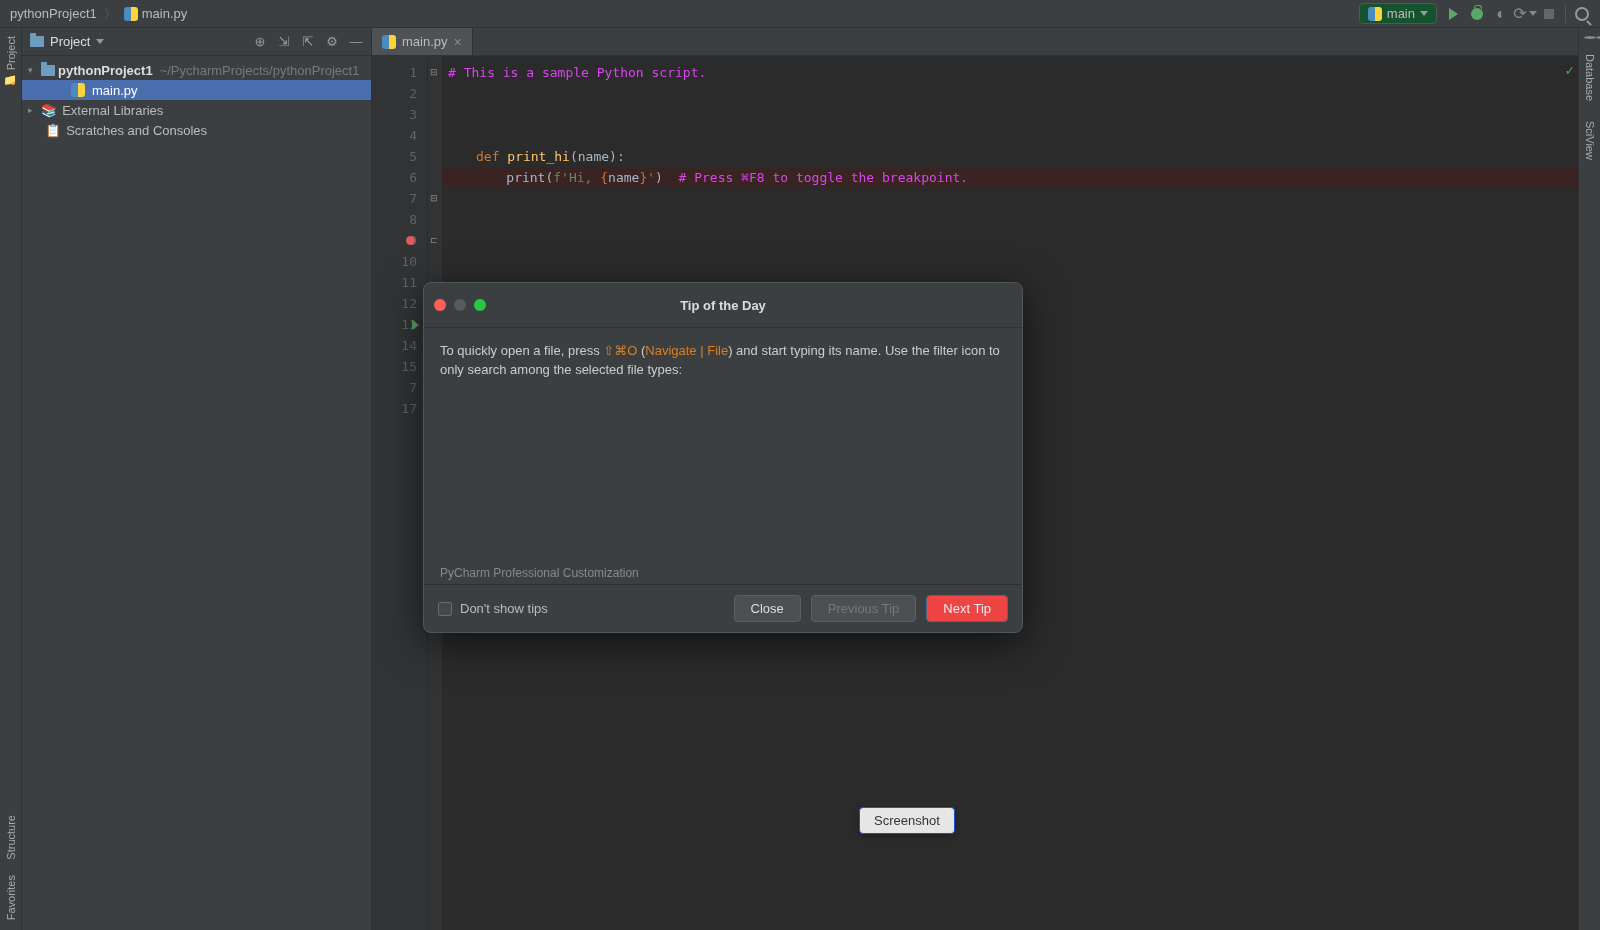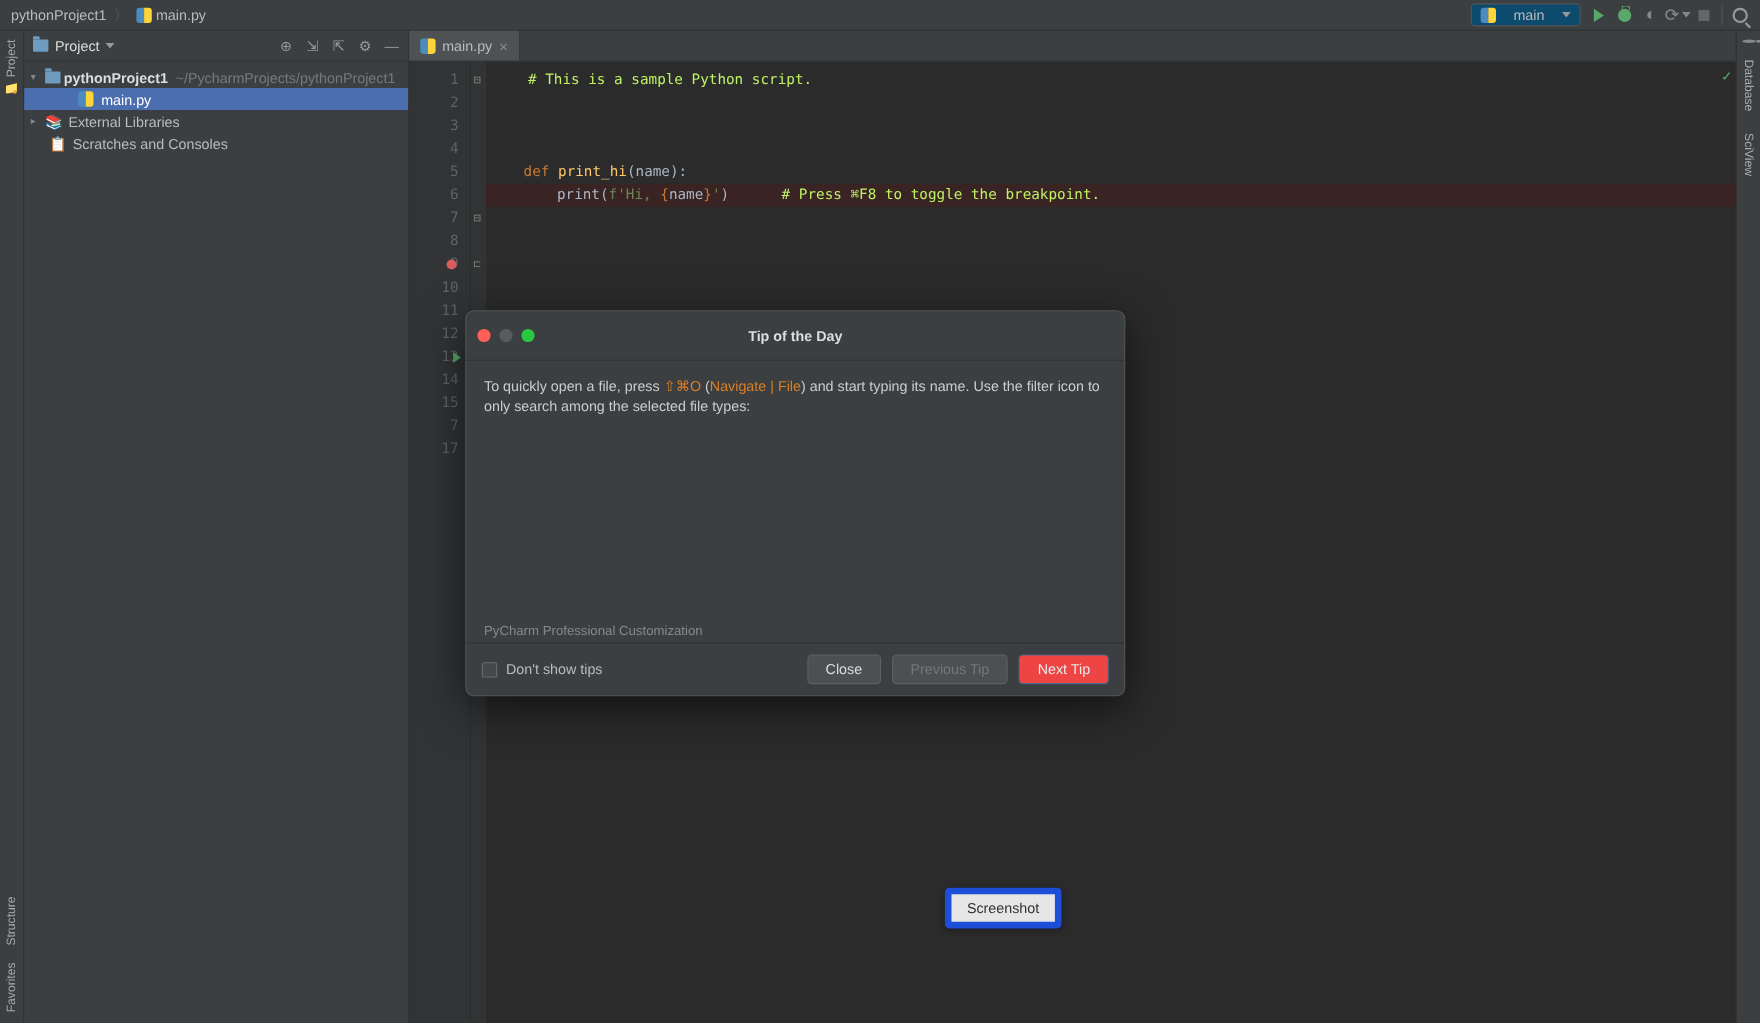--- a/index.html
+++ b/index.html
@@ -24,22 +24,22 @@
     justify-content: space-between;
   }
   .breadcrumbs { display: flex; align-items: center; gap: 4px; }
   .breadcrumbs span { color: #bbb; }
   .breadcrumbs .sep { color: #666; margin: 0 3px; }
   .py-icon { width: 14px; height: 14px; display:inline-block; position:relative; }
   .py-icon::before { content:""; position:absolute; top:0;left:0;width:7px;height:14px;background:#4B8BBE;border-radius:3px 0 0 3px;}
   .py-icon::after { content:""; position:absolute; top:0;right:0;width:7px;height:14px;background:#FFD43B;border-radius:0 3px 3px 0;}
   .top-right { display:flex; align-items:center; gap:8px; }
   .config-select {
-    background:#0c4a6e;border:1px solid #555;border-radius:4px;
-    padding:2px 8px;display:flex;align-items:center;gap:16px;
+    background:#14532d;border:1px solid #555;border-radius:4px;
+    padding:2px 8px;display:flex;align-items:center;gap:5px;
     color:#bbb;cursor:pointer;
   }
   .tri-down {width:0;height:0;border-left:4px solid transparent;border-right:4px solid transparent;border-top:5px solid #999;}
   .tb-icon { width:16px;height:16px;display:flex;align-items:center;justify-content:center;cursor:pointer;}
   .run-icon{width:0;height:0;border-top:6px solid transparent;border-bottom:6px solid transparent;border-left:9px solid #59A869;}
   .bug-icon{width:12px;height:12px;background:#59A869;border-radius:50%;position:relative;}
   .bug-icon::before{content:"";position:absolute;top:-3px;left:3px;width:6px;height:3px;border:1px solid #59A869;border-bottom:none;border-radius:3px 3px 0 0;}
   .dots-icon{font-size:16px;color:#888;}
   .stop-icon{width:10px;height:10px;background:#666;}
   .search-icon{width:14px;height:14px;border:2px solid #999;border-radius:50%;position:relative;}
@@ -123,21 +123,21 @@
   .fold-col{width:14px;background:#313335;padding-top:6px;}
   .fold-line{height:21px;position:relative;}
   .fold-mark{position:absolute;left:2px;top:5px;font-size:9px;color:#888;}
   
   .code-area{
     flex:1;padding-top:6px;font-family:"Menlo","Consolas",monospace;
     font-size:13px;color:#a9b7c6;position:relative;
   }
   .code-line{height:21px;line-height:21px;padding-left:6px;white-space:pre;}
   .code-line.bp-line{background:#3a2323;padding-left:33px;}
-  .c-comment{color:#bef264;margin-left:32px;}
+  .c-comment{color:#d946ef;}
   .c-keyword{color:#cc7832;margin-left:28px;}
   .c-func{color:#ffc66d;}
   .c-string{color:#6a8759;}
   .c-fstr{color:#cc7832;}
   
   .editor-marks{position:absolute;right:4px;top:6px;}
   .check-ok{color:#59A869;font-size:14px;}
   
   
   .dialog{
@@ -170,21 +170,21 @@
     padding:5px 16px;border-radius:4px;border:1px solid #5e6060;
     background:#4c5052;color:#ddd;cursor:pointer;font-size:13px;
   }
   .btn.disabled{color:#777;}
   .btn.primary{background:#ef4444;border-color:#4a688c;color:#eaeaea;}
   
   
   .tooltip{
     position:absolute;left:859px;top:807px;
     background:#e6e6e6;color:#333;padding:5px 14px;
-    border:6px solid #1d4ed8;border-radius:4px;font-size:13px;
+    border:1px solid #1d4ed8;border-radius:4px;font-size:13px;
     box-shadow:0 2px 6px rgba(0,0,0,0.3);
   }
   .db-icon{width:12px;height:14px;display:inline-block;}
   .db-icon span{display:block;width:12px;height:3px;background:#888;border-radius:50%;margin-bottom:1px;}
 </style>
 </head>
 <body>
 
 <div class="top-nav">
   <div class="breadcrumbs">

